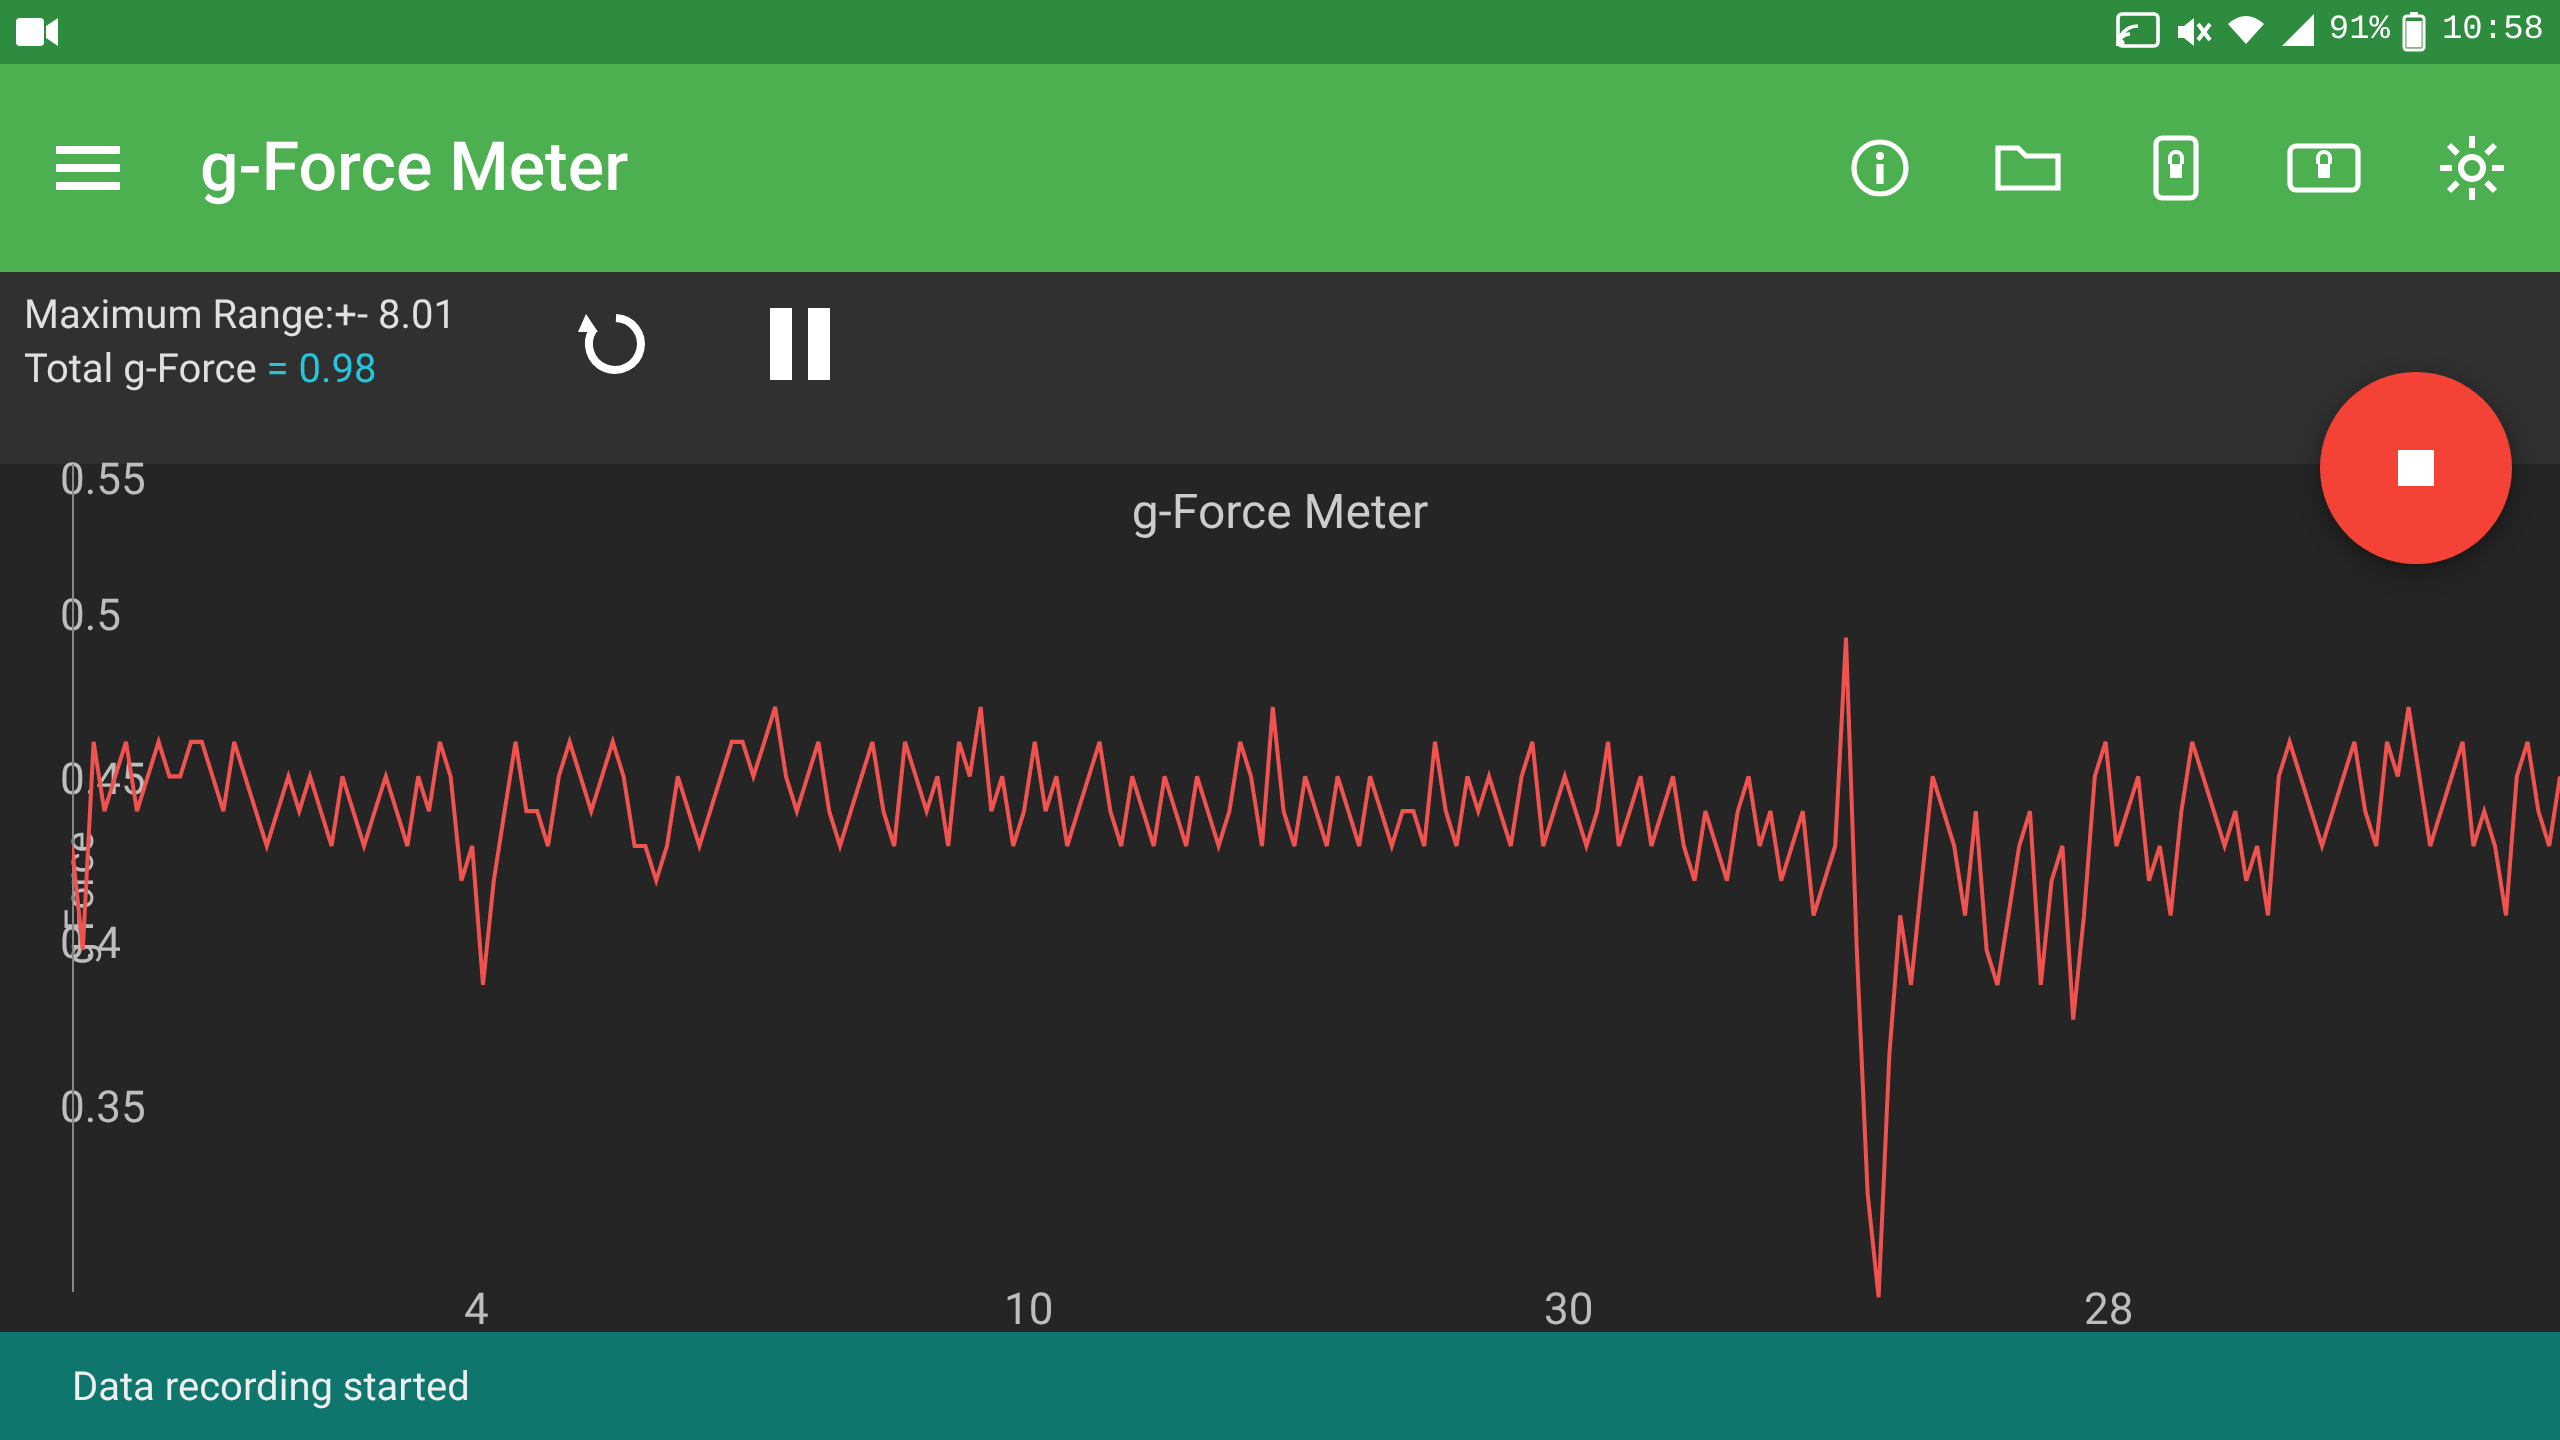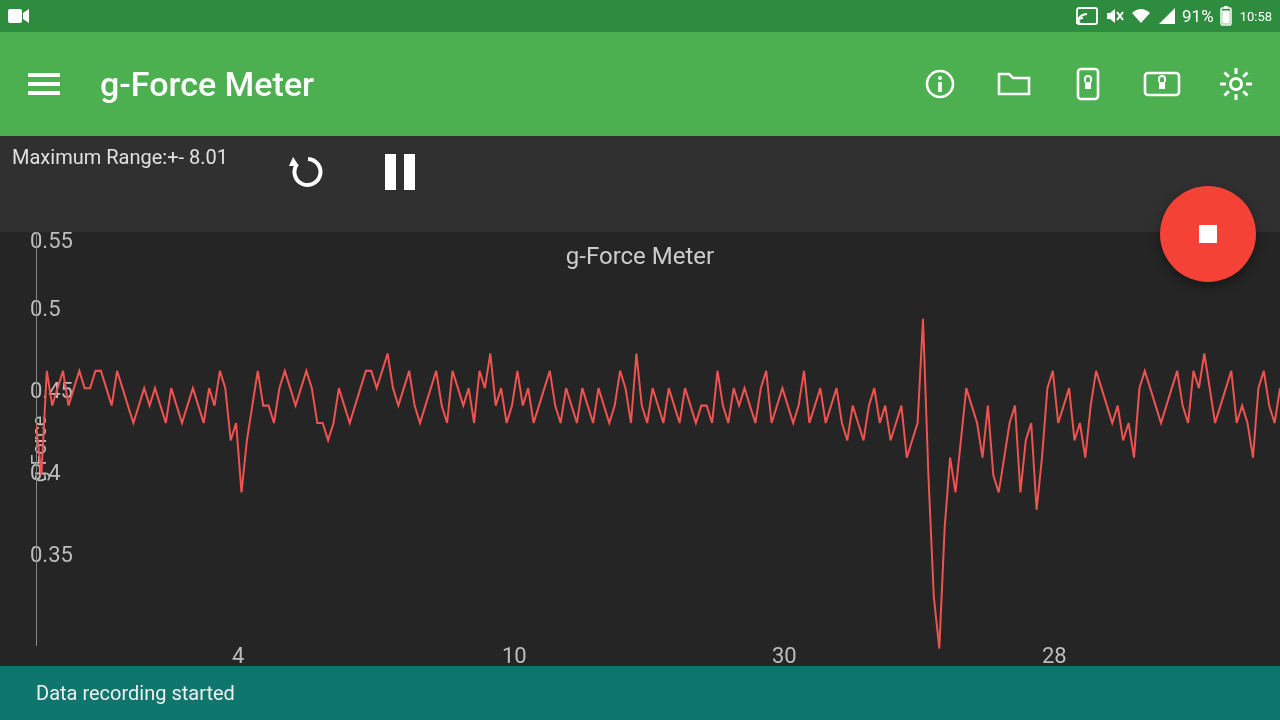--- a/index.html
+++ b/index.html
@@ -2,21 +2,21 @@
 <html><head>
 <meta charset="utf-8">
 <style>
   * { box-sizing: border-box; margin: 0; padding: 0; }
   html, body { width: 1280px; height: 720px; overflow: hidden; font-family: Roboto, Arial, sans-serif; background: #000; }
   .screen { width: 1280px; height: 720px; position: relative; background: #000; }
 
   
   .status-bar { height: 32px; background: #2e8c3f; display: flex; align-items: center; justify-content: space-between; padding: 0 8px; color: #fff; font-size: 16px; }
   .status-left { display: flex; align-items: center; gap: 8px; }
-  .status-right { display: flex; align-items: center; gap: 6px; }
+  .status-right { display: flex; align-items: flex-start; gap: 6px; font-family: Liberation Mono, monospace; }
   .status-right svg, .status-left svg { display: block; }
 
   
   .app-bar { height: 104px; background: #4caf50; display: flex; align-items: center; padding: 0 24px; color: #fff; }
   .menu-btn { width: 40px; height: 40px; display: flex; align-items: center; justify-content: center; margin-right: 36px; cursor: pointer; }
   .app-title { font-size: 34px; font-weight: 500; flex: 1; }
   .action-icons { display: flex; align-items: center; gap: 34px; }
   .icon-btn { width: 40px; height: 40px; display: flex; align-items: center; justify-content: center; cursor: pointer; }
 
   
@@ -86,21 +86,21 @@
           </svg>
       </span>
       <span style="font-size:17px;">91%</span>
       <span>
         <svg width="12" height="20" viewBox="0 0 12 20">
             <rect x="1" y="2" width="10" height="17" rx="1.5" fill="none" stroke="#fff" stroke-width="1.5"></rect>
             <rect x="4" y="0" width="4" height="2.5" fill="#fff"></rect>
             <rect x="2.2" y="4.5" width="7.6" height="13.2" fill="#fff"></rect>
           </svg>
       </span>
-      <span style="font-size:13px; margin-left:2px;">10:58</span>
+      <span style="font-size:17px; margin-left:2px;">10:58</span>
     </div>
   </div>
 
   <div class="app-bar">
     <div class="menu-btn">
       <svg width="32" height="24" viewBox="0 0 32 24">
           <rect y="1" width="32" height="4" fill="#fff"></rect>
           <rect y="10" width="32" height="4" fill="#fff"></rect>
           <rect y="19" width="32" height="4" fill="#fff"></rect>
         </svg>
@@ -149,20 +149,24 @@
           </svg>
       </div>
     </div>
   </div>
 
   <div class="info-strip">
     <div class="info-text">
       <div>
         <span>Maximum Range:</span><span>+- 8.01</span>
       </div>
+      <div>
+        <span>Total g-Force</span>
+        <span class="tot-val"> <span>=</span> <span>0.98</span></span>
+      </div>
     </div>
     <div class="ctrl-icons">
       <div class="ctrl-btn">
         <svg width="42" height="42" viewBox="0 0 42 42">
             <path d="M21 8 A13 13 0 1 1 9.5 14" fill="none" stroke="#fff" stroke-width="4"></path>
             <path d="M6 6 L12 15 L2 15 Z" fill="#fff"></path>
           </svg>
       </div>
       <div class="ctrl-btn">
         <svg width="34" height="40" viewBox="0 0 34 40">

